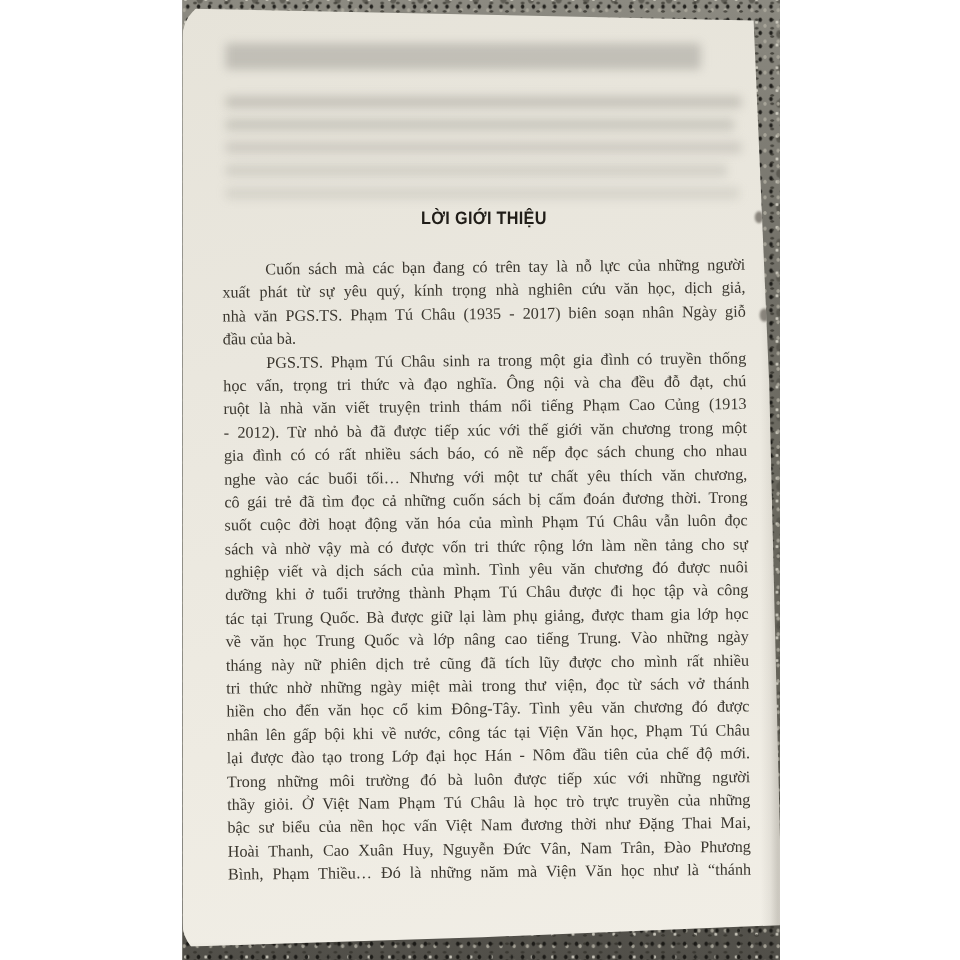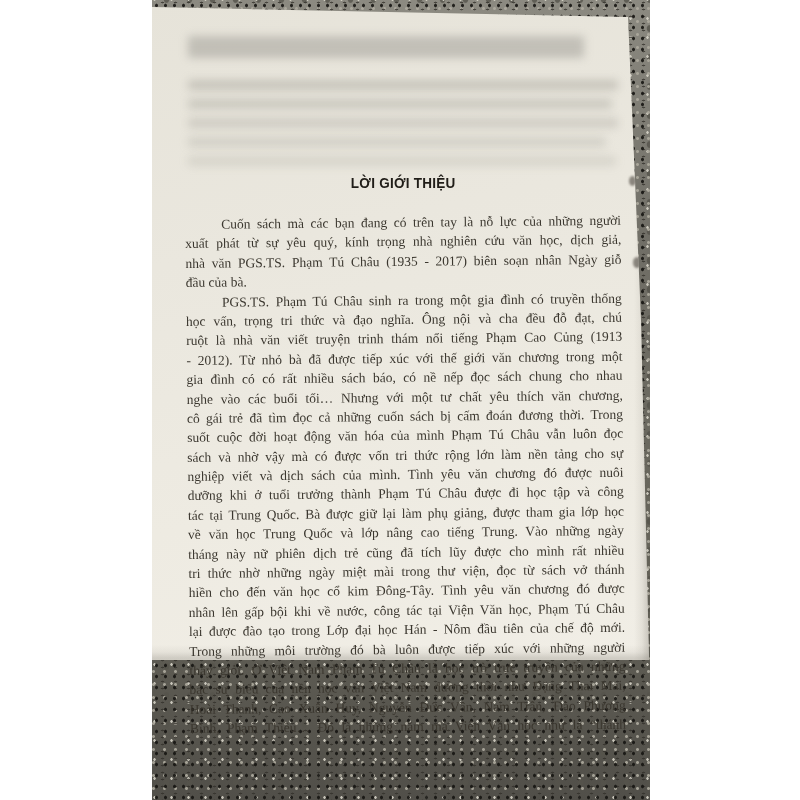--- a/index.html
+++ b/index.html
@@ -13,27 +13,27 @@
       radial-gradient(rgba(22,21,18,0.9) 1px, transparent 1.9px),
       radial-gradient(rgba(48,46,40,0.75) 1.3px, transparent 2.1px),
       radial-gradient(rgba(172,169,157,0.9) 1px, transparent 1.7px),
       radial-gradient(rgba(218,215,203,0.85) 0.9px, transparent 1.5px),
       radial-gradient(rgba(85,83,75,0.8) 2.2px, transparent 3.2px),
       linear-gradient(to bottom,#8c8a81 0%,#716f67 30%,#656359 70%,#514f49 100%);
     background-size:9px 11px,13px 7px,11px 13px,17px 19px,23px 29px,100% 100%;
     background-position:0 0,4px 6px,7px 2px,11px 9px,3px 14px,0 0;}
 
   
-  .page{position:absolute;left:0;top:0;width:498px;height:660px;
+  .page{position:absolute;left:0;top:0;width:498px;height:800px;
     clip-path:polygon(0px 7px,476px 17px,489px 320px,498px 700px,498px 771px,250px 781px,0px 789px);
     background:
       linear-gradient(to bottom,rgba(255,255,255,0.85) 0 2px,rgba(255,255,255,0) 6px),
       linear-gradient(to left,rgba(110,105,95,0.28) 0 2px,rgba(110,105,95,0.10) 8px,rgba(110,105,95,0) 16px),
       linear-gradient(to top,rgba(110,105,95,0.25) 0 2px,rgba(110,105,95,0.08) 8px,rgba(110,105,95,0) 15px),
-      linear-gradient(168deg,#e6e3d9 0%,#eae7de 35%,#eeebe2 70%,#f1eee6 100%);}
+      linear-gradient(168deg,#e6e3d9 0%,#eae7de 35%,#eeebe2 70%,#f1eee6 100%); border-radius: 31px;}
 
   
   .bleed{position:absolute;filter:blur(4px);border-radius:3px;}
   .bleed.band{left:36px;top:36px;width:396px;height:22px;background:rgba(148,147,140,0.45);}
   .bleed.r1{left:36px;top:80px;width:430px;height:10px;background:rgba(140,138,130,0.36);}
   .bleed.r2{left:36px;top:99px;width:424px;height:10px;background:rgba(140,138,130,0.31);}
   .bleed.r3{left:36px;top:118px;width:430px;height:10px;background:rgba(140,138,130,0.27);}
   .bleed.r4{left:36px;top:137px;width:418px;height:10px;background:rgba(140,138,130,0.23);}
   .bleed.r5{left:36px;top:156px;width:428px;height:10px;background:rgba(140,138,130,0.19);}
 

